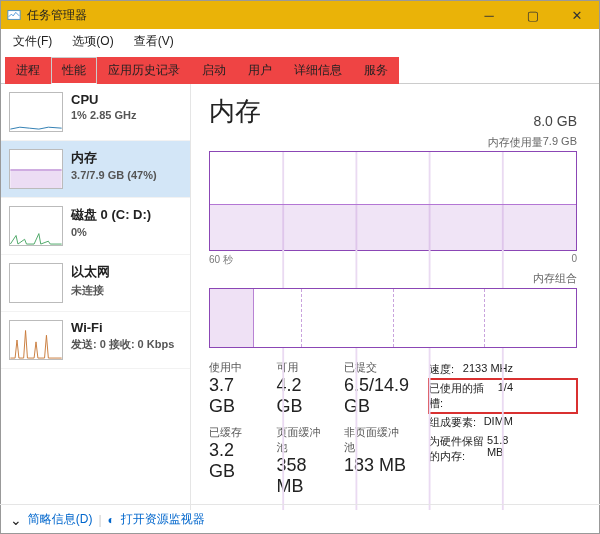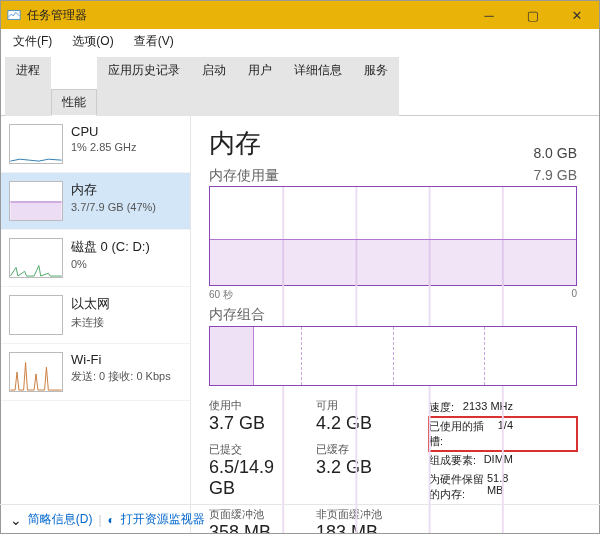--- a/index.html
+++ b/index.html
@@ -4,45 +4,45 @@
 <style>
   * { box-sizing: border-box; margin: 0; padding: 0; }
   body { font-family: "Microsoft YaHei UI", "Segoe UI", sans-serif; font-size: 12px; color: #222; background: #fff; width: 600px; height: 534px; overflow: hidden; border: 1px solid #999; }
   .titlebar { display: flex; align-items: center; height: 28px; padding: 0 0 0 6px; background: #eab308; }
   .titlebar .appicon { width: 14px; height: 14px; margin-right: 6px; }
   .titlebar .title { flex: 1; font-size: 12px; }
   .winbtn { width: 44px; height: 28px; display: flex; align-items: center; justify-content: center; font-size: 13px; color: #333; }
   .menubar { display: flex; gap: 8px; padding: 2px 6px; font-size: 12px; }
   .menuitem { padding: 2px 6px; }
   .tabs { display: flex; border-bottom: 1px solid #ccc; padding: 0 4px; font-size: 12px; margin-top: 2px; }
-  .tab { padding: 4px 10px 4px; border: 1px solid transparent; border-bottom: none; position: relative; top: 1px; background: #e5e5e5; }
-  .tab.active { border-color: #ccc; border-bottom: 1px solid #fff; margin-top: 32px; }
+  .tab { padding: 4px 10px 4px; border: 1px solid transparent; border-bottom: none; position: relative; top: 1px; background: #ef4444; }
+  .tab.active { border-color: #ccc; border-bottom: 1px solid #fff; }
   .content { display: flex; height: calc(100% - 28px - 22px - 26px - 30px); }
-  .sidebar { width: 190px; border-right: 1px solid #e5e5e5; overflow: hidden; }
+  .sidebar { width: 190px; border-right: 1px solid #e5e5e5; overflow: hidden; font-weight: bold; }
   .side-item { display: flex; gap: 8px; padding: 8px 8px; border-bottom: 1px solid #f2f2f2; cursor: default; }
   .side-item.selected { background: #d3e6f7; }
   .thumb { width: 54px; height: 40px; border: 1px solid #bbb; background: #fff; position: relative; overflow: hidden; }
   .thumb svg { width: 100%; height: 100%; }
   .side-text .st-title { font-size: 13px; }
   .side-text .st-sub { font-size: 11px; color: #555; margin-top: 2px; }
   .main { flex: 1; padding: 10px 22px 0 18px; overflow: hidden; }
   .main-head { display: flex; justify-content: space-between; align-items: flex-end; }
   .main-head .big { font-size: 26px; font-weight: 300; }
   .main-head .tot { font-size: 14px; color: #444; }
-  .chart-label-row { display: flex; justify-content: space-between; font-size: 14px; color: #666; margin-top: 6px; }
+  .chart-label-row { display: flex; justify-content: flex-end; font-size: 11px; color: #666; margin-top: 6px; }
   .chart1 { height: 100px; border: 1px solid #8b46b5; margin-top: 1px; position: relative; background: #fff; }
   .chart1 .fill { position: absolute; left: 0; right: 0; bottom: 0; height: 47%; background: rgba(180,120,210,0.20); border-top: 1px solid #b376d4; }
   .chart1-grid { position: absolute; inset: 0; pointer-events: none; }
   .axis-row { display: flex; justify-content: space-between; font-size: 10px; color: #777; margin-top: 2px; }
   .chart2 { height: 60px; border: 1px solid #8b46b5; margin-top: 2px; position: relative; background: #fff; display: flex; }
   .slot { flex: 1; border-right: 1px dashed #c9a3dd; position: relative; }
   .slot:last-child { border-right: none; }
   .slot .used { position: absolute; left: 0; top: 0; bottom: 0; width: 48%; background: rgba(180,120,210,0.22); border-right: 1px solid #b883d4; }
   .stats { display: flex; margin-top: 12px; gap: 20px; }
-  .stats-left { flex: 0 0 200px; display: grid; grid-template-columns: 1fr 1fr; row-gap: 8px; column-gap: 14px; }
+  .stats-left { flex: 0 0 200px; display: grid; grid-template-columns: 1fr 1fr 1fr; row-gap: 8px; column-gap: 14px; }
   .stat small { display: block; font-size: 11px; color: #555; }
   .stat .val { font-size: 18px; font-weight: 400; }
   .stats-right { flex: 1; font-size: 11px; }
   .kv { display: flex; justify-content: space-between; padding: 2px 64px 2px 0; }
   .kv.hl { outline: 2px solid #d93030; outline-offset: -1px; }
   .footer { position: absolute; bottom: 0; left: 0; right: 0; height: 30px; border-top: 1px solid #e5e5e5; display: flex; align-items: center; padding: 0 10px; font-size: 12px; gap: 6px; }
   .link { color: #0066cc; text-decoration: none; }
   .chev { font-size: 14px; line-height: 1; }
   .info-icon { color: #0066cc; }
 </style>

